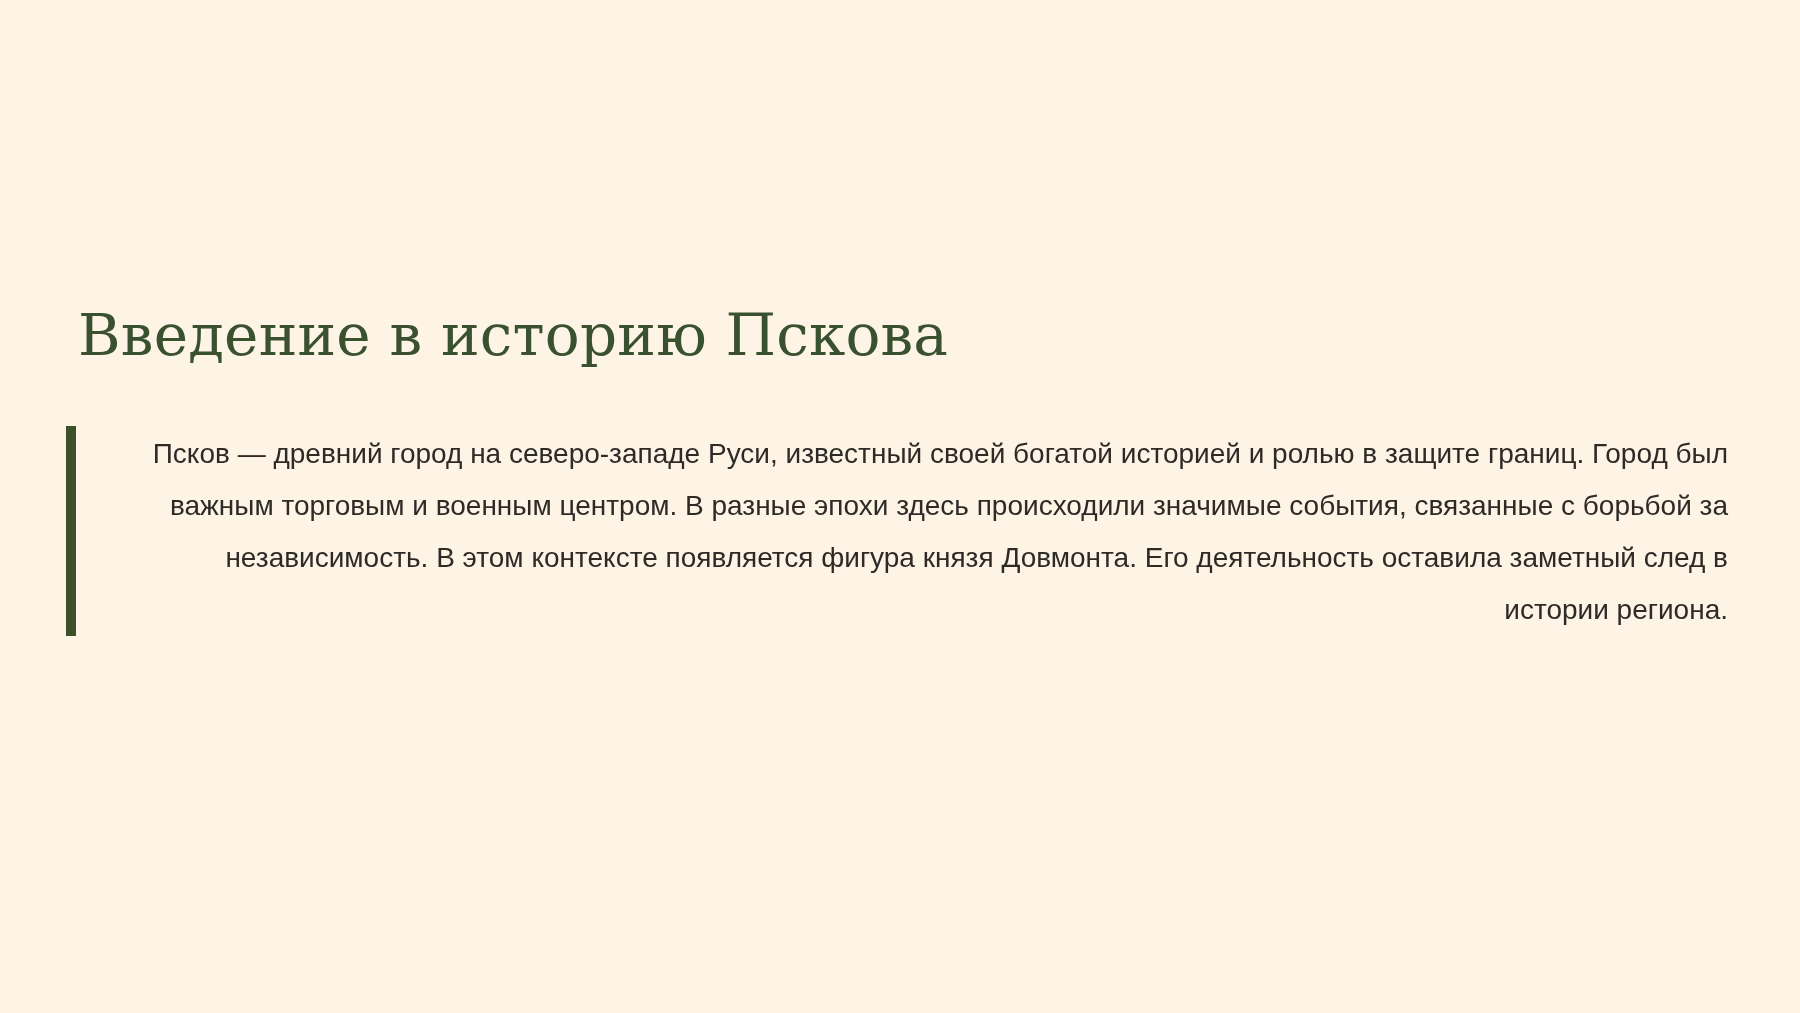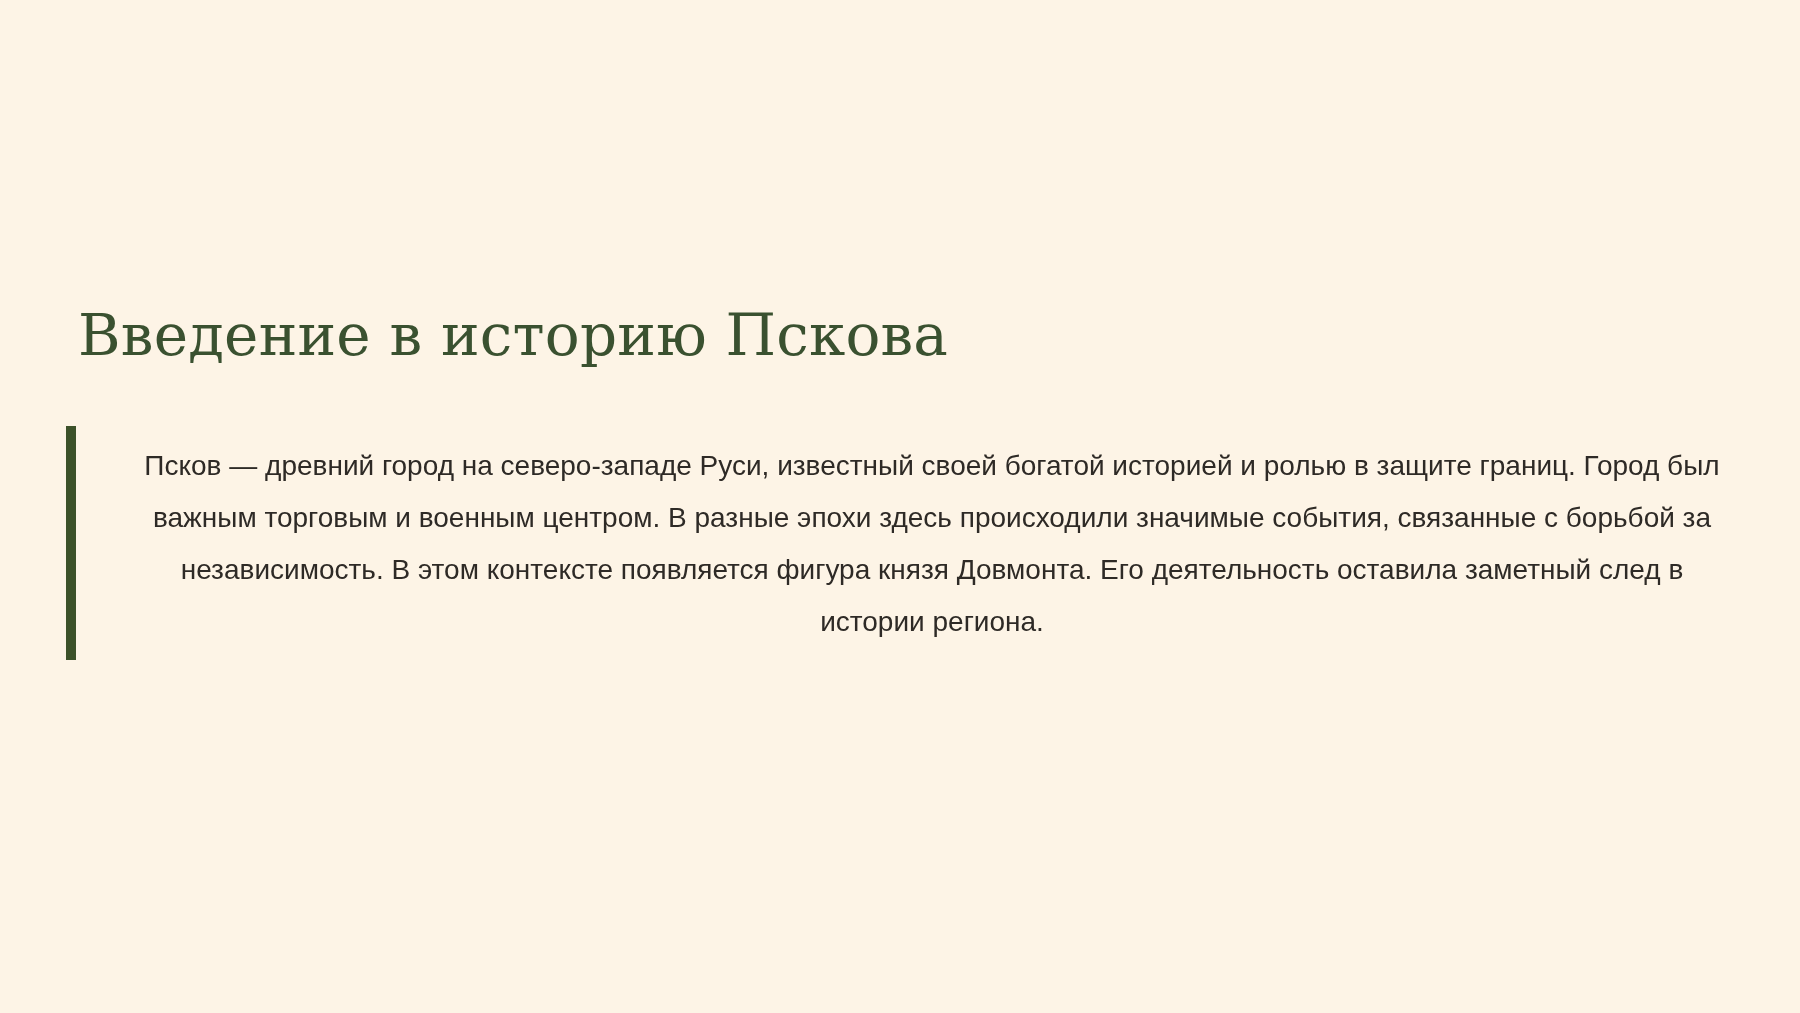--- a/index.html
+++ b/index.html
@@ -57,26 +57,26 @@
   }
 
   .quote-body {
     flex: 1 1 auto;
     padding-left: 52px;
     padding-top: 2px;
     padding-right: 10px;
   }
 
   .quote-paragraph {
-    margin: 12px;
+    margin: 0;
     font-family: "Liberation Sans", sans-serif;
     font-size: 28px;
     line-height: 52px;
     color: #2e2a26;
-    text-align: center;
+    text-align: right;
     max-width: 1600px;
   }
 </style>
 </head>
 <body>
 
 <div class="page">
 
   <div class="content-block">
 

